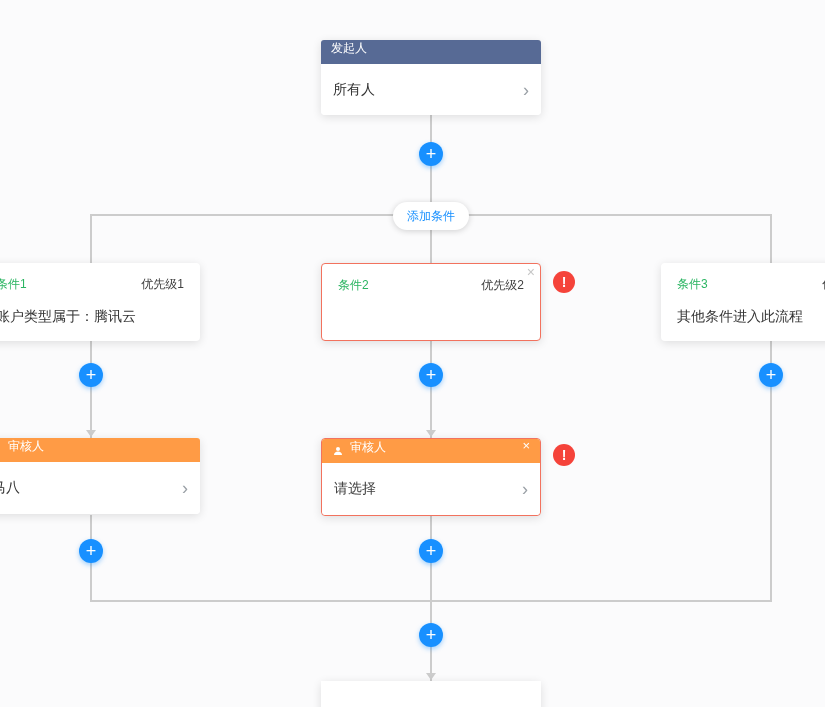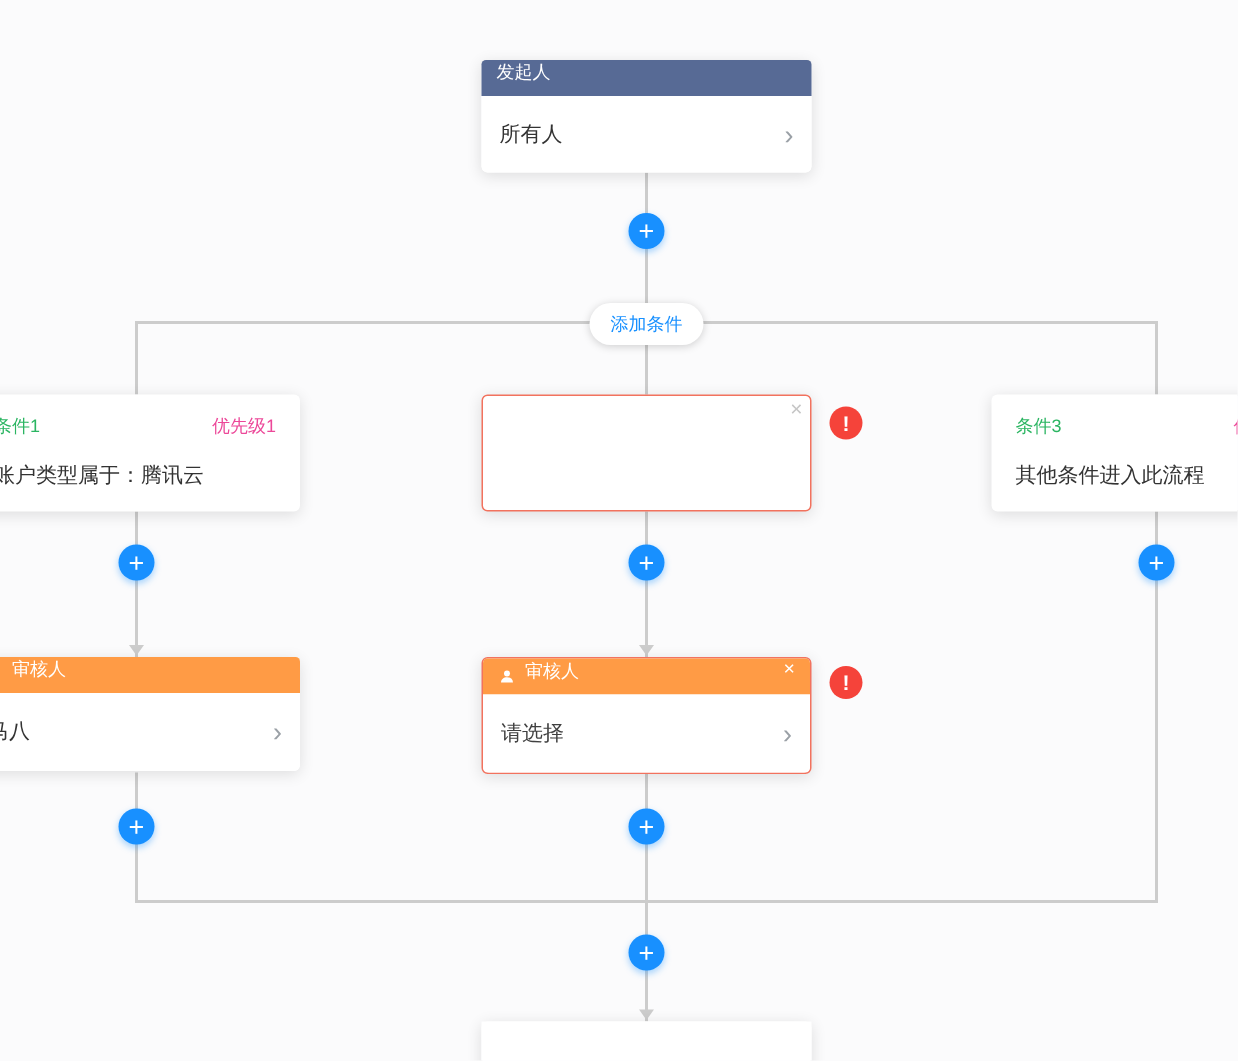--- a/index.html
+++ b/index.html
@@ -43,21 +43,21 @@
   .approver .node-body { height:52px; }
   .node-body .placeholder { color:#404040; }
   .chev { color:#9aa0a6; font-size:18px; line-height:1; font-weight:400; }
   
   .cond-card { height:78px; padding:13px 16px; }
   .cond-top {
     display:flex; align-items:center; justify-content:space-between;
     font-size:12px; margin-bottom:15px;
   }
   .cond-name { color:var(--green-label,#2bb562); }
-  .cond-pri { color:#ec4899; white-space:nowrap; }
+  .cond-pri { color:#404040; white-space:nowrap; }
   .cond-content { font-size:14px; color:#333; white-space:nowrap; }
   .cond-close {
     position:absolute; top:1px; right:5px; color:#c6c6c6;
     font-size:14px; line-height:14px; cursor:pointer; z-index:3;
   }
   .header-x { margin-left:auto; color:#fff; font-size:13px; line-height:1; cursor:pointer; }
   
   .plus-btn {
     position:absolute; width:24px; height:24px; border-radius:50%;
     background:var(--accent-blue,#1890ff); color:#fff; z-index:3;
@@ -125,20 +125,24 @@
   <div class="card cond-card" style="left:-20px;top:263px">
     <div class="cond-top">
       <span class="cond-name">条件1</span>
       <span class="cond-pri">优先级1</span>
     </div>
     <div class="cond-content">账户类型属于：腾讯云</div>
   </div>
 
   <div class="card cond-card error" style="left:321px;top:263px">
     <span class="cond-close">×</span>
+    <div class="cond-top">
+      <span class="cond-name">条件2</span>
+      <span class="cond-pri">优先级2</span>
+    </div>
   </div>
   <div class="err-badge" style="left:553px;top:271px">
     <span>!</span>
   </div>
 
   <div class="card cond-card" style="left:661px;top:263px">
     <div class="cond-top">
       <span class="cond-name">条件3</span>
       <span class="cond-pri">优先级3</span>
     </div>

